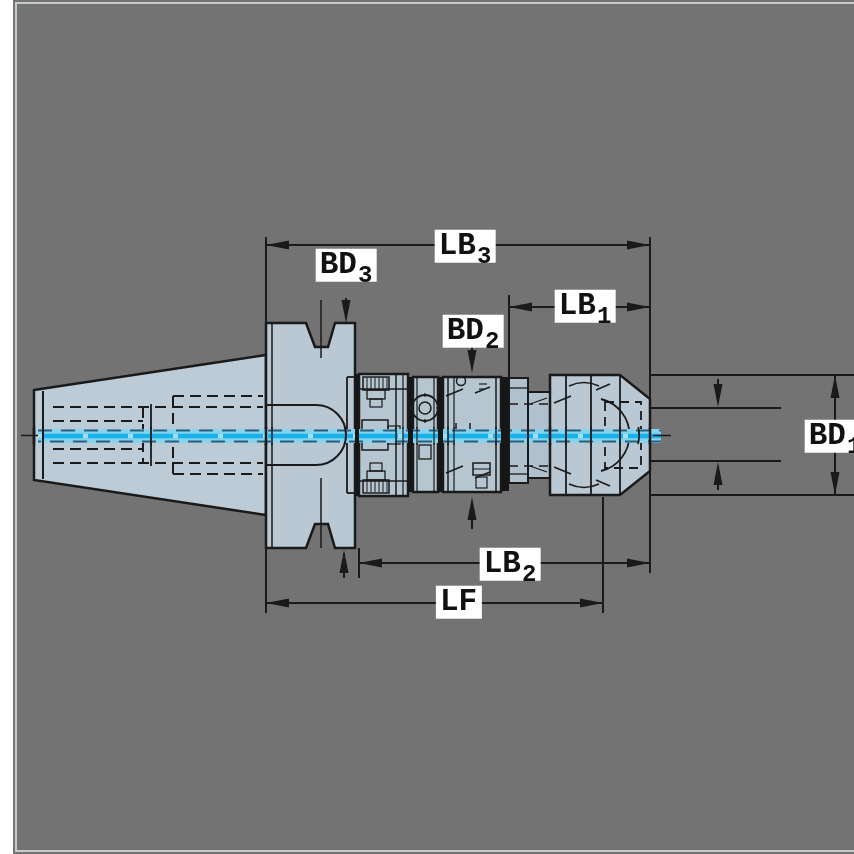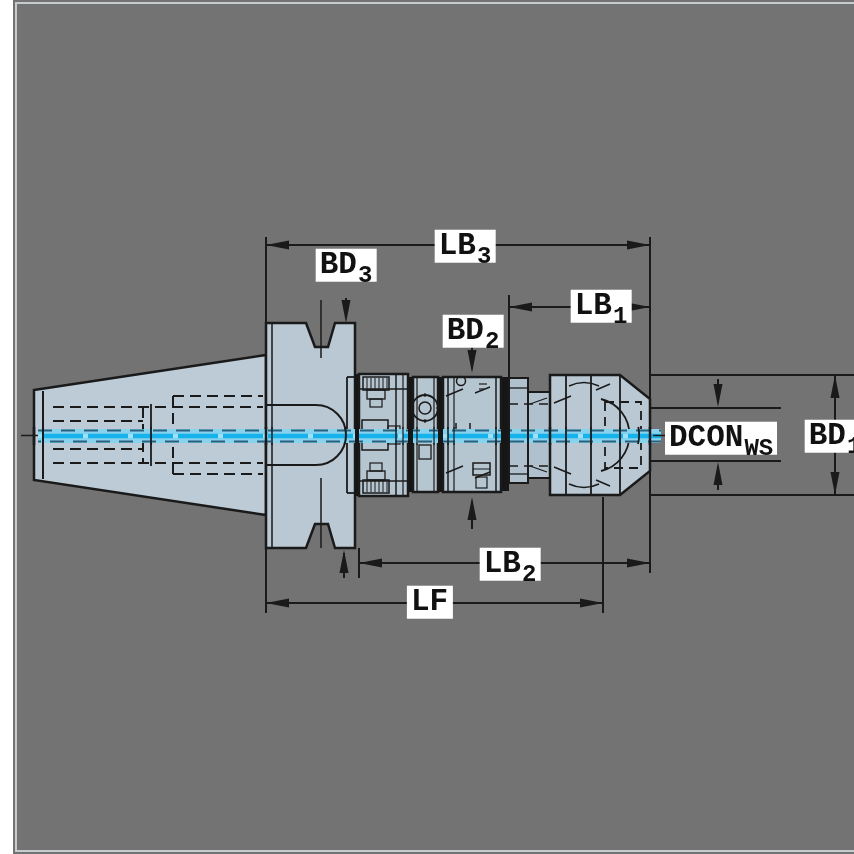--- a/index.html
+++ b/index.html
@@ -268,23 +268,22 @@
     </g>
   </g>
 </svg>
 
 <div class="dim-label" style="left:452px;top:246px;"><span>LB</span><span class="sub">3</span></div>
 
 <div class="dim-label" style="left:333px;top:265px;"><span>BD</span><span class="sub">3</span></div>
 
 <div class="dim-label" style="left:460px;top:331px;"><span>BD</span><span class="sub">2</span></div>
 
-<div class="dim-label" style="left:588px;top:306px;"><span>LB</span><span class="sub">1</span></div>
-
-<div class="dim-label left-anchor" style="left:652px;top:438px;"><span>DCON</span><span class="sub">WS</span></div>
+<div class="dim-label" style="left:572px;top:306px;"><span>LB</span><span class="sub">1</span></div>
+
 
 <div class="dim-label" style="left:822px;top:436px;"><span>BD</span><span class="sub">1</span></div>
 
 <div class="dim-label" style="left:497px;top:564px;text-align:right;"><span>LB</span><span class="sub">2</span></div>
 
-<div class="dim-label" style="left:417px;top:602px;"><span>LF</span><span class="sub"></span></div>
+<div class="dim-label" style="left:446px;top:602px;"><span>LF</span><span class="sub"></span></div>
 
 </div>
 
 </body></html>

